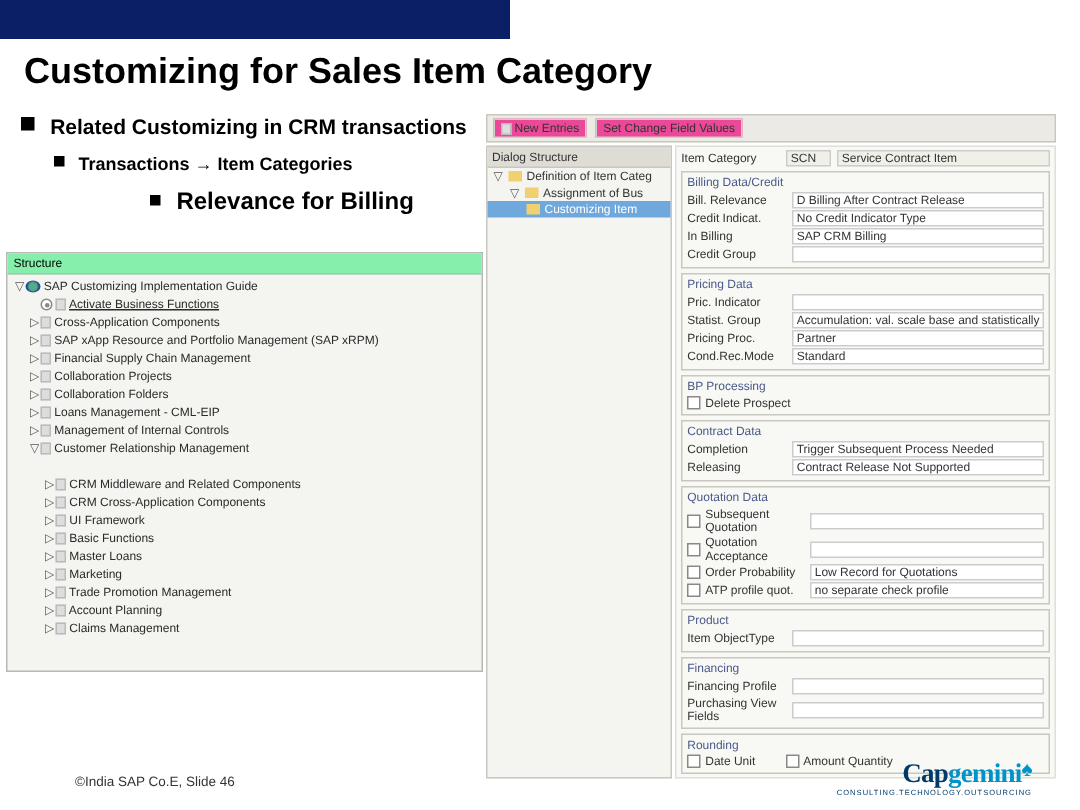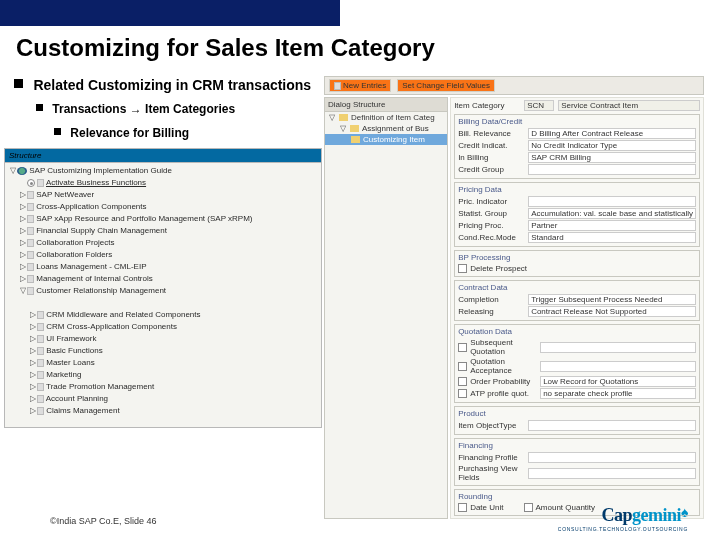--- a/index.html
+++ b/index.html
@@ -6,35 +6,35 @@
   body { width: 720px; height: 540px; font-family: Arial, sans-serif; background: #fff; position: relative; overflow: hidden; }
   .topbar { width: 340px; height: 26px; background: #0a1f66; }
   .title { font-size: 24px; font-weight: bold; padding: 8px 16px 14px 16px; }
   .main { display: flex; padding: 0 0 0 4px; gap: 2px; height: 420px; }
   .left { width: 318px; position: relative; }
   .b1 { padding-left: 10px; margin-bottom: 6px; }
   .square { display: inline-block; width: 9px; height: 9px; background: #000; vertical-align: 2px; margin-right: 6px; }
   .bt1 { font-size: 14px; font-weight: bold; display: inline; }
   .b2 { padding-left: 32px; margin-top: 8px; font-size: 12px; font-weight: bold; }
   .arrow { font-family: sans-serif; }
-  .b3 { padding-left: 50px; margin-top: 10px; font-size: 12px; font-weight: bold; margin-bottom: 8px; }
+  .b3 { padding-left: 50px; margin-top: 10px; font-size: 16px; font-weight: bold; margin-bottom: 24px; text-align: center; }
   .tree { border: 1px solid #b8b8b8; background: #f4f4f0; font-size: 8px; height: 280px; overflow: hidden; position: relative; }
-  .tree-head { background: #0369a1; border-bottom: 1px solid #b8b8b8; padding: 2px 4px; font-style: italic; }
+  .tree-head { background: #86efac; border-bottom: 1px solid #b8b8b8; padding: 2px 4px; }
   .tree-body { padding: 2px 4px; }
   .tree-row { white-space: nowrap; height: 12px; line-height: 12px; color: #2a2a2a; position: relative; }
   .tw { display: inline-block; width: 8px; text-align: center; color: #555; }
   .ico { display: inline-block; width: 10px; height: 8px; vertical-align: middle; }
   .ico.globe { background: radial-gradient(circle,#5a8 40%,#258 60%); border-radius: 50%; }
   .ico.doc { background: #ddd; border: 1px solid #bbb; width: 7px; height: 8px; }
   .ico.fold { background: #f0d070; width: 9px; height: 7px; }
   .ico.exec { display:inline-block; width:8px; height:8px; border-radius:50%; background:#fff; border:1px solid #888; position:relative; }
   .ico.exec:after { content:""; position:absolute; left:2px; top:2px; width:3px; height:3px; background:#888; border-radius:50%; }
   .right { width: 380px; font-size: 8px; color: #333; }
   .toolbar { background: #eceae4; border: 1px solid #c8c8c0; padding: 2px 4px; display: flex; gap: 6px; margin-bottom:2px;}
-  .toolbar .btn { display:inline-flex; align-items:center; gap:2px; border:1px solid #d0d0c8; background:#f97316; padding:1px 4px; font-size:8px;}
+  .toolbar .btn { display:inline-flex; align-items:center; gap:2px; border:1px solid #d0d0c8; background:#ec4899; padding:1px 4px; font-size:8px;}
   .cols { display: flex; gap: 2px; }
   .ds { width: 150px; border: 1px solid #c8c8c0; background: #f4f4f0; }
   .ds-head { background: #dedcd4; border-bottom: 1px solid #c8c8c0; padding: 2px 3px; }
   .ds-row { padding: 1px 3px; display:flex; align-items:center; gap:3px;}
   .ds-row.sel { background: #6fa8dc; color: #fff; }
   .props { flex: 1; background: #f8f8f4; border: 1px solid #e0e0d8; padding: 2px 3px; }
   .prow { display: flex; margin-bottom: 1px; align-items: center; }
   .plabel { width: 70px; font-size: 8px; }
   .pval { flex: 1; background: #fff; border: 1px solid #ccc; height: 11px; font-size: 8px; padding: 0 2px; line-height:11px; overflow:hidden; white-space:nowrap; display:flex; align-items:center; }
   .pval.short { width: 30px; flex: none; margin-right: 4px; }
@@ -70,21 +70,20 @@
     <div class="b3">
       <span class="square" style="width:7px;height:7px"></span>
       <span>Relevance for Billing</span>
     </div>
 
     <div class="tree">
       <div class="tree-head">Structure</div>
       <div class="tree-body" id="tree-body">
           <div class="tree-row" style="padding-left: 0px;"><span class="tw">▽</span><span class="ico globe"></span> <span>SAP Customizing Implementation Guide</span></div>
           <div class="tree-row" style="padding-left: 10px;"><span class="tw"></span><span class="ico exec"></span> <span class="ico doc"></span> <span class="hl">Activate Business Functions</span></div>
-          <div class="tree-row" style="padding-left: 10px;"><span class="tw">▷</span><span class="ico doc"></span> <span>SAP NetWeaver</span></div>
           <div class="tree-row" style="padding-left: 10px;"><span class="tw">▷</span><span class="ico doc"></span> <span>Cross-Application Components</span></div>
           <div class="tree-row" style="padding-left: 10px;"><span class="tw">▷</span><span class="ico doc"></span> <span>SAP xApp Resource and Portfolio Management (SAP xRPM)</span></div>
           <div class="tree-row" style="padding-left: 10px;"><span class="tw">▷</span><span class="ico doc"></span> <span>Financial Supply Chain Management</span></div>
           <div class="tree-row" style="padding-left: 10px;"><span class="tw">▷</span><span class="ico doc"></span> <span>Collaboration Projects</span></div>
           <div class="tree-row" style="padding-left: 10px;"><span class="tw">▷</span><span class="ico doc"></span> <span>Collaboration Folders</span></div>
           <div class="tree-row" style="padding-left: 10px;"><span class="tw">▷</span><span class="ico doc"></span> <span>Loans Management - CML-EIP</span></div>
           <div class="tree-row" style="padding-left: 10px;"><span class="tw">▷</span><span class="ico doc"></span> <span>Management of Internal Controls</span></div>
           <div class="tree-row" style="padding-left: 10px;"><span class="tw">▽</span><span class="ico doc"></span> <span>Customer Relationship Management</span></div>
           <div class="tree-row" style="padding-left: 20px;"><span class="tw"></span><span></span></div>
           <div class="tree-row" style="padding-left: 20px;"><span class="tw">▷</span><span class="ico doc"></span> <span>CRM Middleware and Related Components</span></div>

